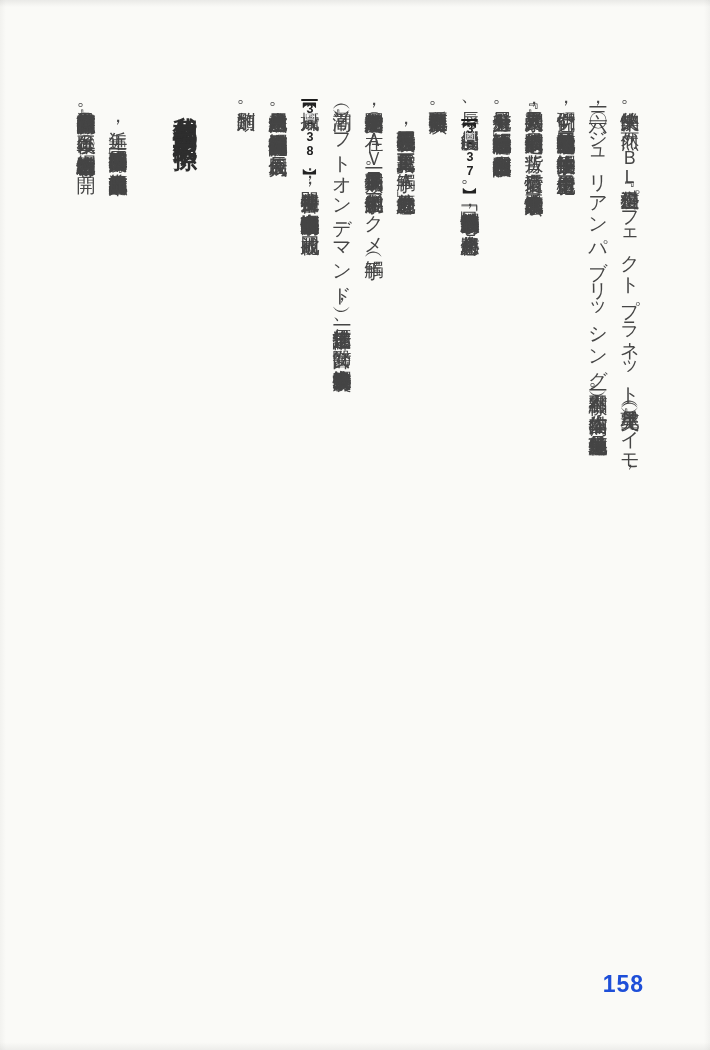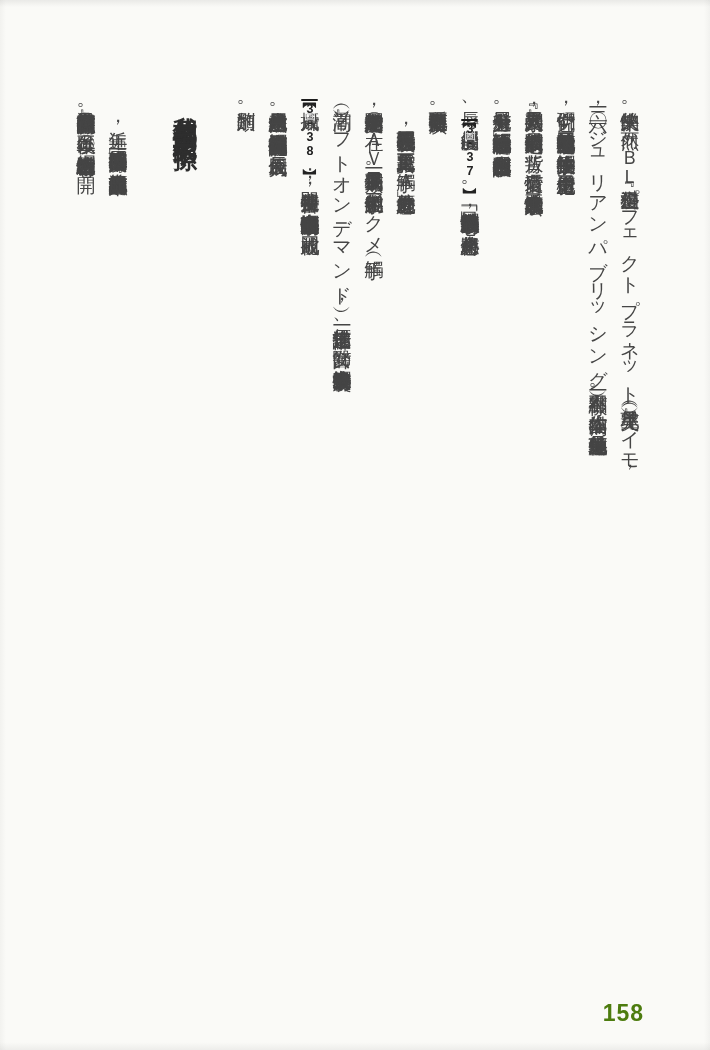--- a/index.html
+++ b/index.html
@@ -74,27 +74,27 @@
     text-orientation: upright;
     font-family: "Liberation Sans", "DejaVu Sans", sans-serif;
     font-weight: 700;
     font-size: 12.5px;
     letter-spacing: 0;
     line-height: 32px;
     color: #222;
   }
   .page-number {
     position: absolute;
-    top: 1000px;
+    top: 971px;
     right: 66px;
     font-family: "Liberation Sans", "DejaVu Sans", sans-serif;
     font-size: 23px;
     font-weight: 700;
     letter-spacing: 1px;
-    color: #4d7c0f;
+    color: #1d4ed8;
   }
 </style>
 </head>
 <body>
 
 <div class="page">
 
   <div class="text-block">
 
     <p class="col">來的快樂。然而，ＢＬ科幻漫畫『パーフェクトプラネット（完美星球）』（イイモ，</p>

